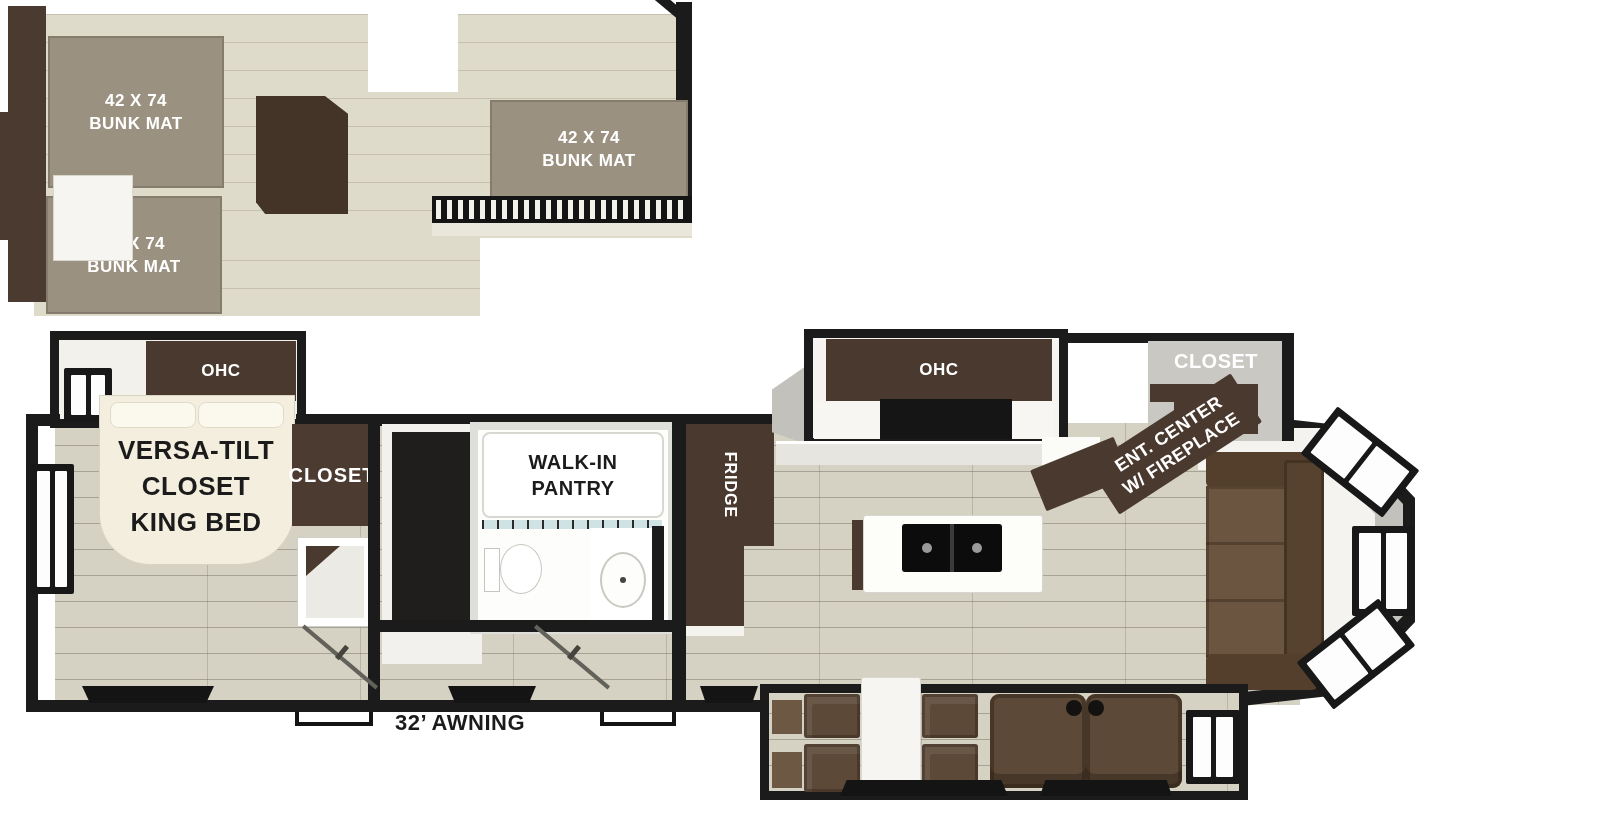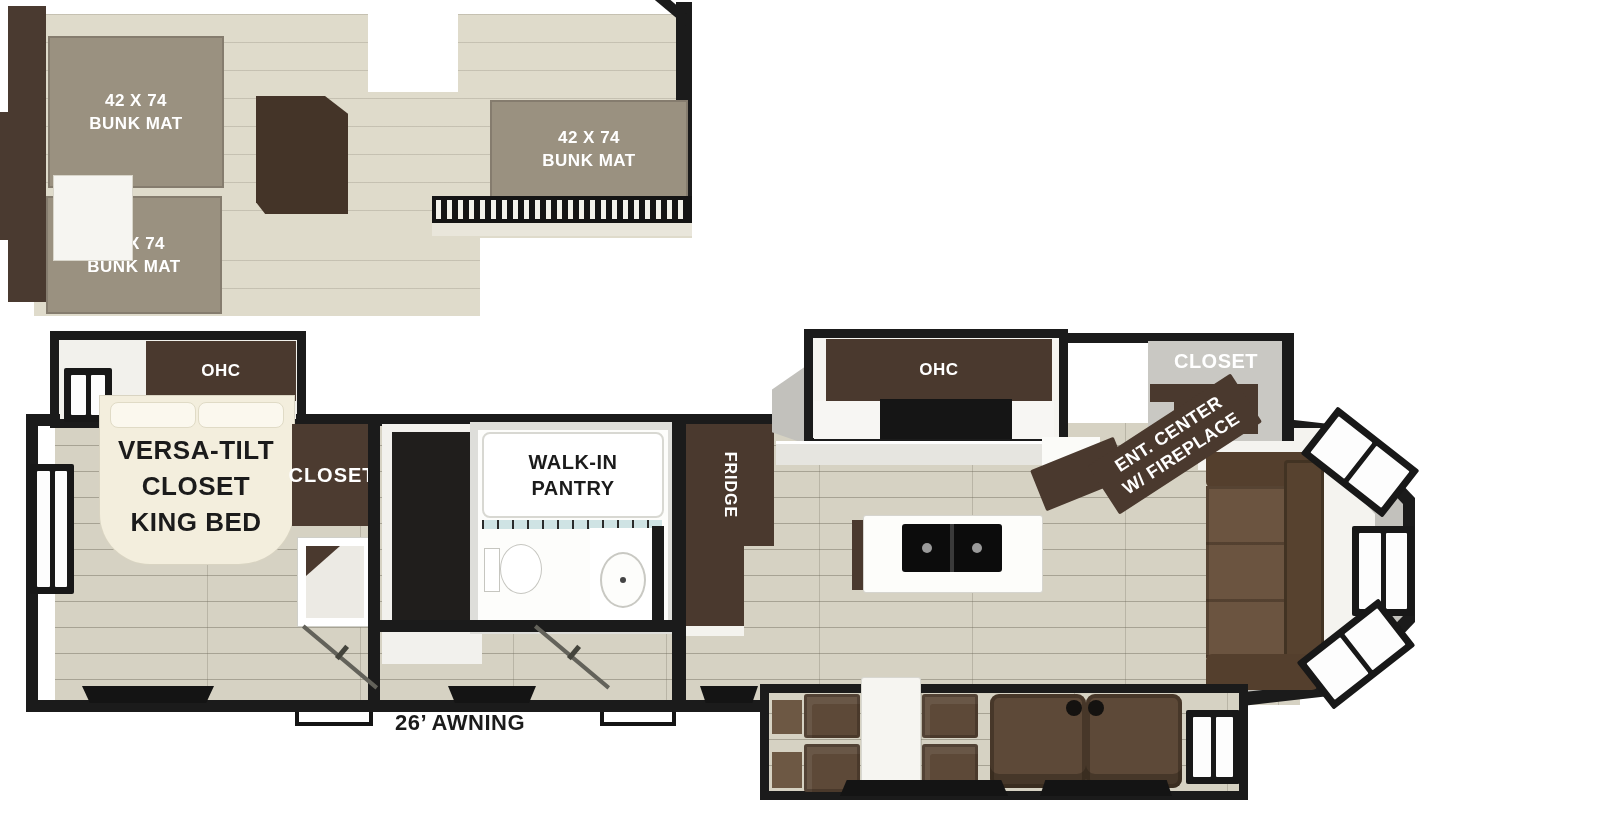--- a/index.html
+++ b/index.html
@@ -182,21 +182,21 @@
   <div class="abs" style="left:700px;top:686px;width:58px;height:17px;background:#141414;clip-path:polygon(0 0,100% 0,90% 100%,10% 100%);"></div>
 
   <div class="abs" style="left:292px;top:655px;width:96px;height:4px;background:#63625a;transform:rotate(40deg);"></div>
   <div class="abs" style="left:334px;top:650px;width:16px;height:5px;background:#44443c;transform:rotate(-50deg);"></div>
   <div class="abs" style="left:524px;top:655px;width:96px;height:4px;background:#63625a;transform:rotate(40deg);"></div>
   <div class="abs" style="left:566px;top:650px;width:16px;height:5px;background:#44443c;transform:rotate(-50deg);"></div>
 
   <div class="abs step" style="left:295px;top:712px;width:78px;height:14px;"></div>
   <div class="abs step" style="left:600px;top:712px;width:76px;height:14px;"></div>
   <div class="abs lbl dark" style="left:380px;top:708px;width:160px;height:30px;font-size:22px;">
-    <span>26’ AWNING</span>
+    <span>32’ AWNING</span>
   </div>
 
   <div class="abs wood" style="left:760px;top:684px;width:488px;height:116px;border:9px solid #1b1b1b;"></div>
   <div class="abs" style="left:772px;top:700px;width:30px;height:34px;background:#6d5844;"></div>
   <div class="abs" style="left:772px;top:752px;width:30px;height:36px;background:#6d5844;"></div>
   <div class="abs seat" style="left:804px;top:694px;width:56px;height:44px;"></div>
   <div class="abs seat" style="left:804px;top:744px;width:56px;height:48px;"></div>
   <div class="abs" style="left:862px;top:678px;width:58px;height:116px;background:#f6f5f1;border-radius:2px;box-shadow:0 0 0 1px #d8d7d0;"></div>
   <div class="abs seat" style="left:922px;top:694px;width:56px;height:44px;"></div>
   <div class="abs seat" style="left:922px;top:744px;width:56px;height:48px;"></div>

